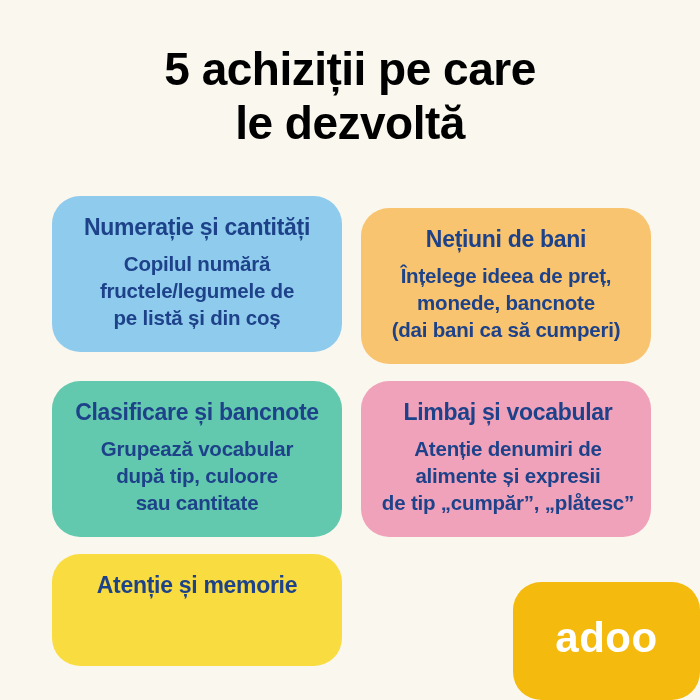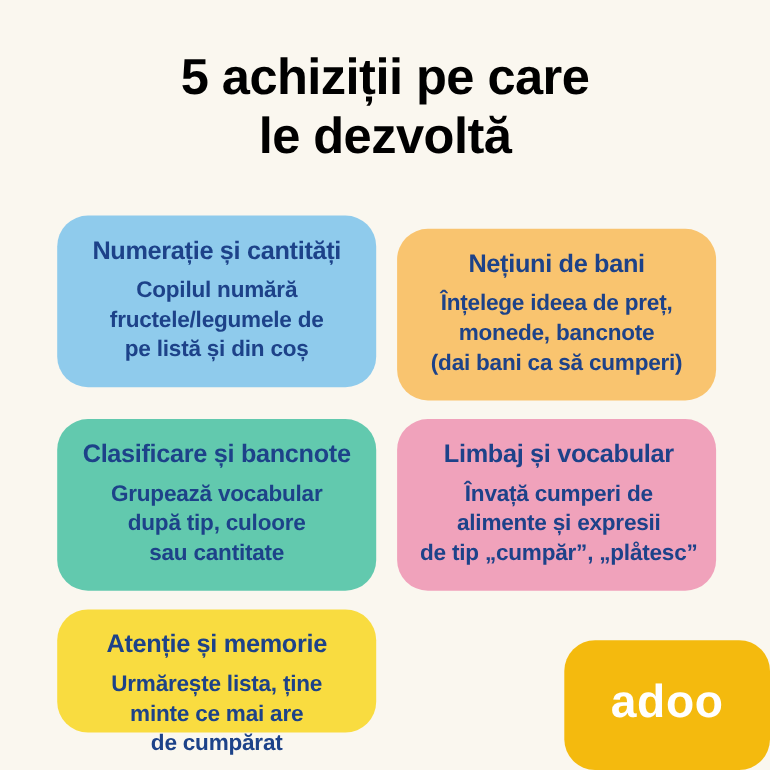--- a/index.html
+++ b/index.html
@@ -103,30 +103,27 @@
 
     <div class="card" style="background: rgb(98, 201, 174);">
       <div class="card-title">Clasificare și bancnote</div>
       <div class="card-body">Grupează vocabular
 după tip, culoore
 sau cantitate</div>
     </div>
 
     <div class="card" style="background: rgb(240, 162, 187); padding-left: 16px;">
       <div class="card-title">Limbaj și vocabular</div>
-      <div class="card-body">Învață cumperi de
+      <div class="card-body">Atenție denumiri de
 alimente și expresii
 de tip „cumpăr”, „plåtesc”</div>
     </div>
 
     <div class="card short" style="background: rgb(249, 220, 64);">
       <div class="card-title">Atenție și memorie</div>
-      <div class="card-body">Urmărește lista, ține
-minte ce mai are
-de cumpărat</div>
     </div>
 
   </div>
 
   <div class="logo-box" style="background: rgb(244, 186, 14);">
     <div class="logo-text" style="color: rgb(255, 255, 255);">adoo</div>
   </div>
 
 </div>
 

